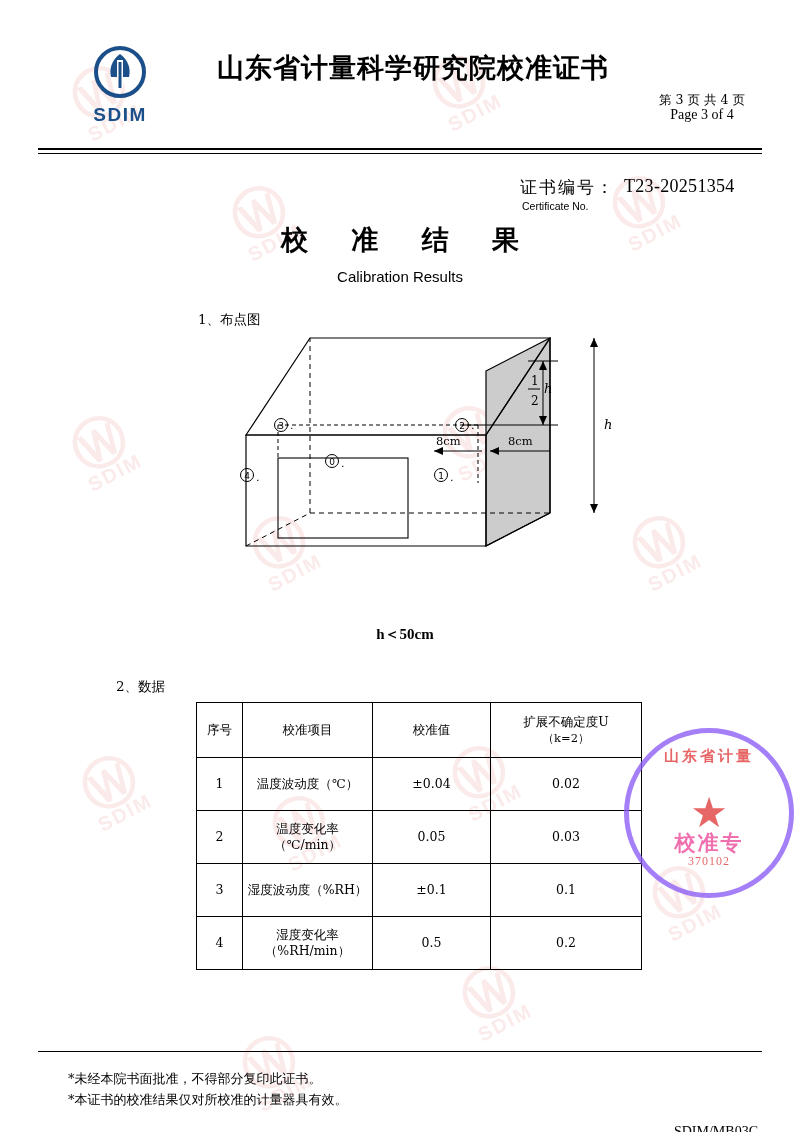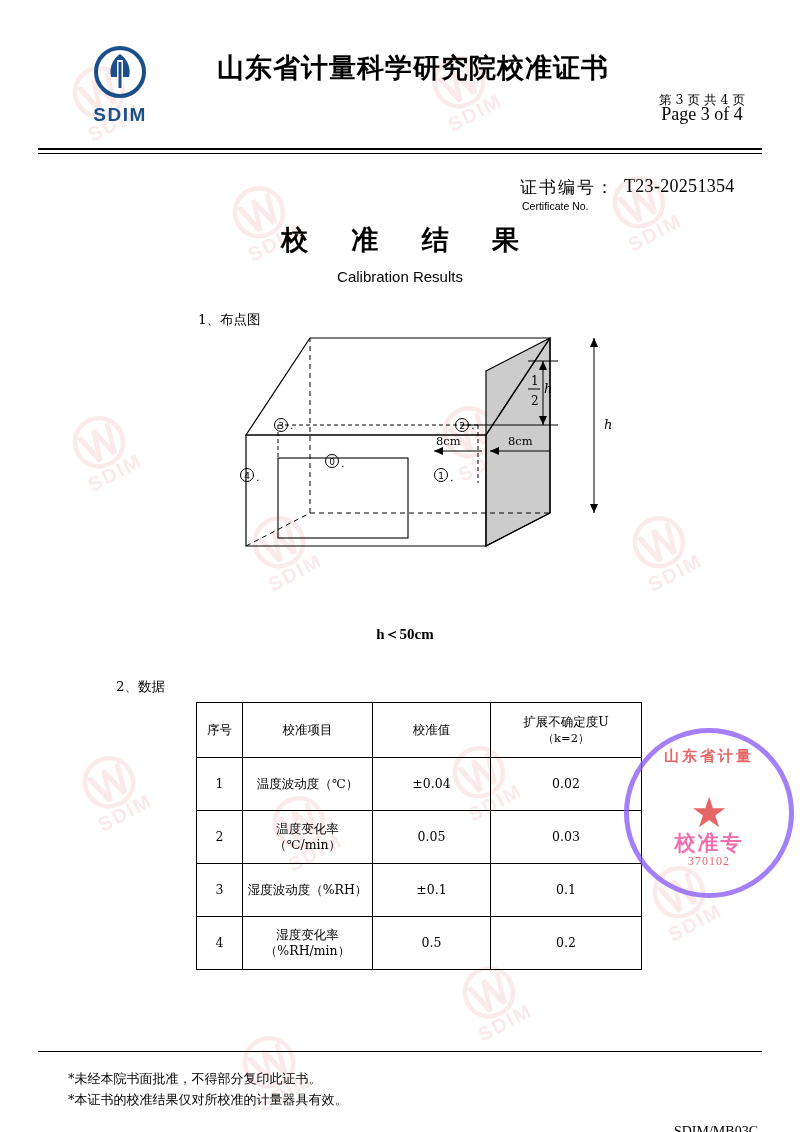--- a/index.html
+++ b/index.html
@@ -113,21 +113,21 @@
     text-align: center;
     width: 120px;
     line-height: 15px;
   }
   .page-no .cn {
     font-family: "DejaVu Serif", serif;
     font-size: 12.5px;
   }
   .page-no .en {
     font-family: "Liberation Serif", serif;
-    font-size: 18px;
+    font-size: 14px;
   }
 
   .header-rule {
     margin-top: 6px;
     border-top: 2.2px solid #000;
     border-bottom: 1px solid #000;
     height: 3px;
   }
 
   

